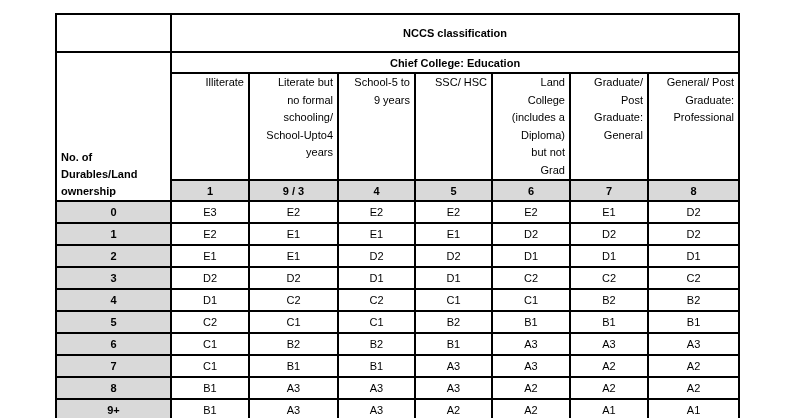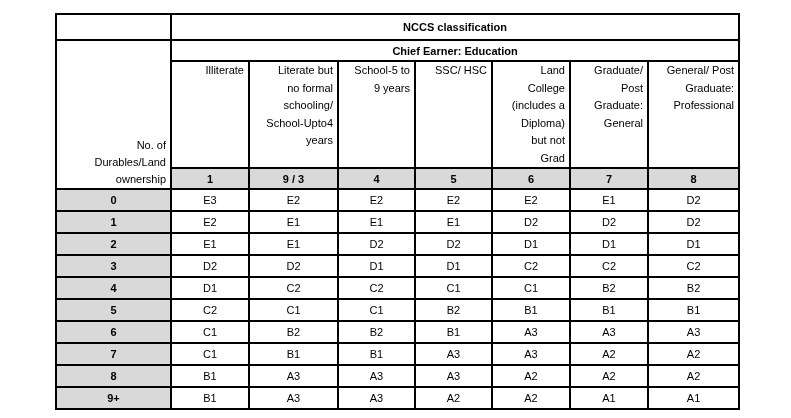--- a/index.html
+++ b/index.html
@@ -20,32 +20,32 @@
   table.nccs td {
     border: 2px solid var(--border-color, #000);
     font-size: 11px;
     padding: 0 4px;
     overflow: hidden;
   }
   .b { font-weight: bold; }
   .center { text-align: center; vertical-align: middle; }
   .pre { white-space: pre-line; }
   .gray { background: var(--header-fill, #d9d9d9); }
-  tr.r-title { height: 26px; }
+  tr.r-title { height: 38px; }
   tr.r-subtitle { height: 21px; }
   tr.r-edu { height: 104px; }
   tr.r-codes { height: 21px; }
   tr.r-data { height: 22px; }
   td.corner { background: #fff; }
   td.rowhead {
-    text-align: right;
+    text-align: left;
     vertical-align: bottom;
     padding-bottom: 16px;
     line-height: 17px;
-    font-weight: normal;
+    font-weight: bold;
   }
   td.edu {
     vertical-align: top;
     text-align: right;
     padding: 2px 4px;
     line-height: 17.5px;
     font-weight: normal;
   }
   td.code { font-weight: bold; text-align: center; vertical-align: middle; }
   td.rowlabel { font-weight: bold; text-align: center; vertical-align: middle; }
@@ -68,21 +68,21 @@
     </colgroup>
     <tbody id="nccs-body">
       <tr class="r-title">
         <td class="corner"></td>
         <td colspan="7" class="b center">NCCS classification</td>
       </tr>
       <tr class="r-subtitle">
         <td rowspan="3" class="rowhead pre">No. of
 Durables/Land
 ownership</td>
-        <td colspan="7" class="b center">Chief Earner: Education</td>
+        <td colspan="7" class="b center">Chief College: Education</td>
       </tr>
       <tr class="r-edu" id="edu-row">
           <td class="edu pre">Illiterate</td>
           <td class="edu pre">Literate but
 no formal
 schooling/
 School-Upto4
 years</td>
           <td class="edu pre">School-5 to
 9 years</td>

